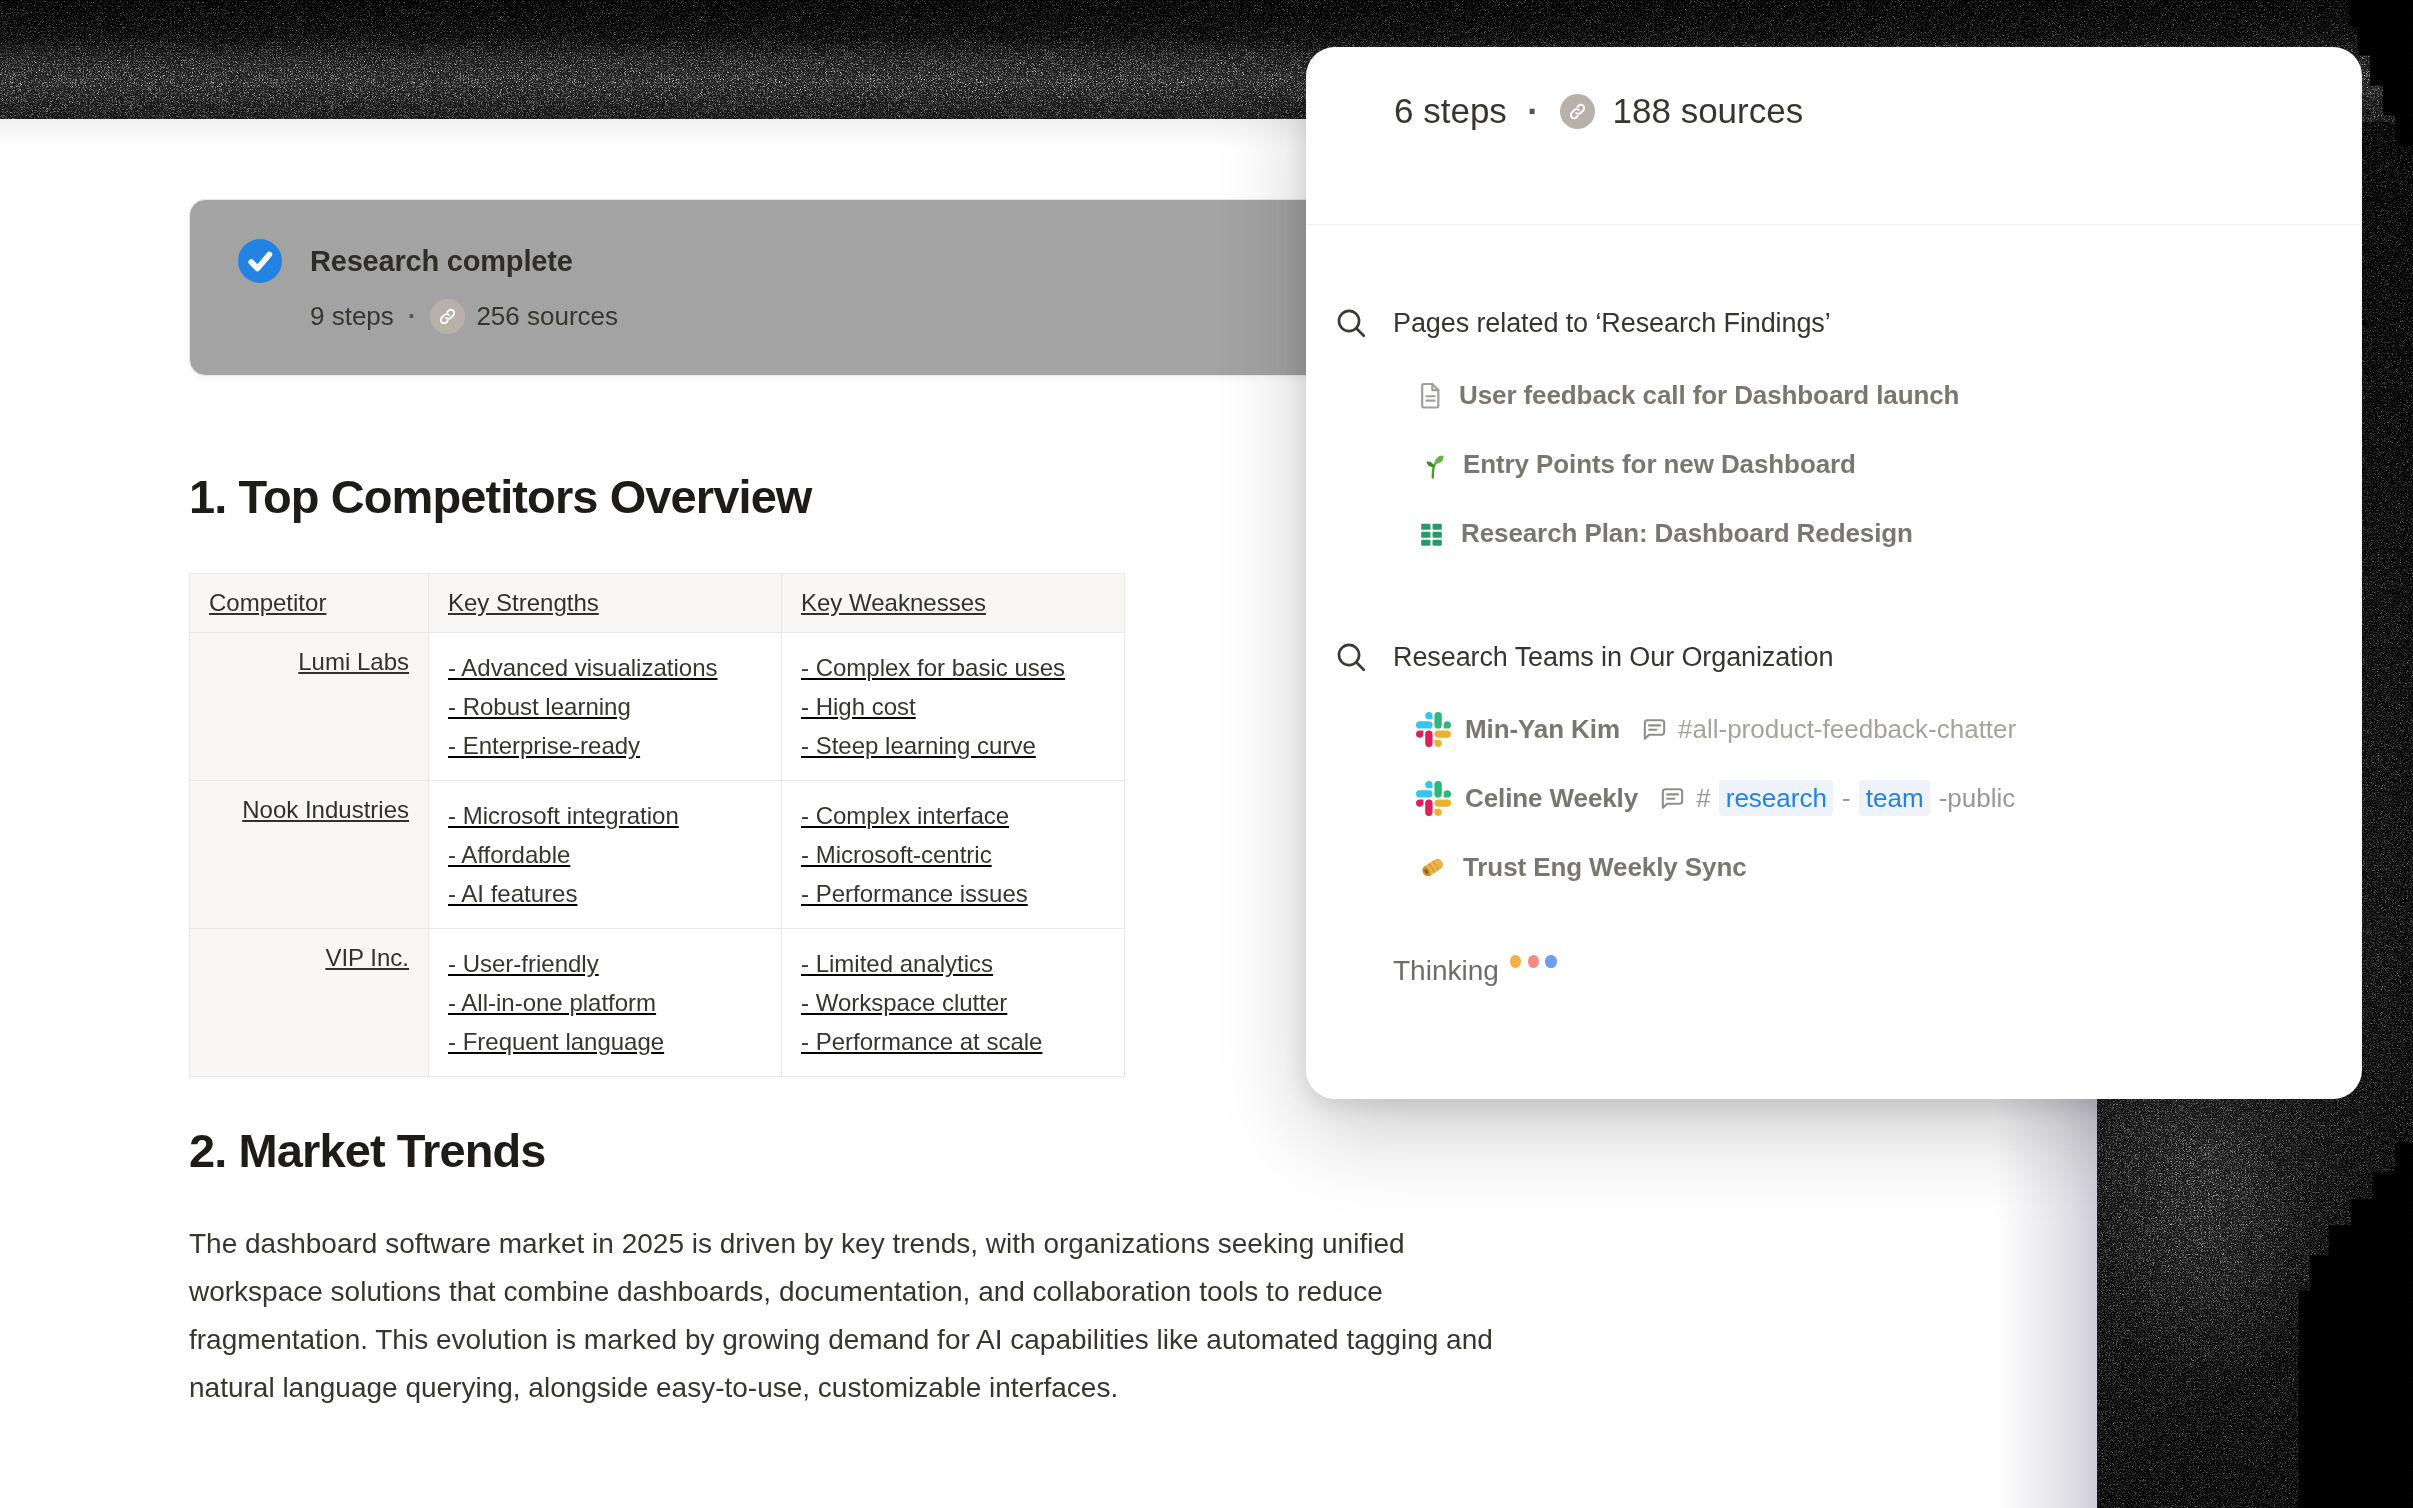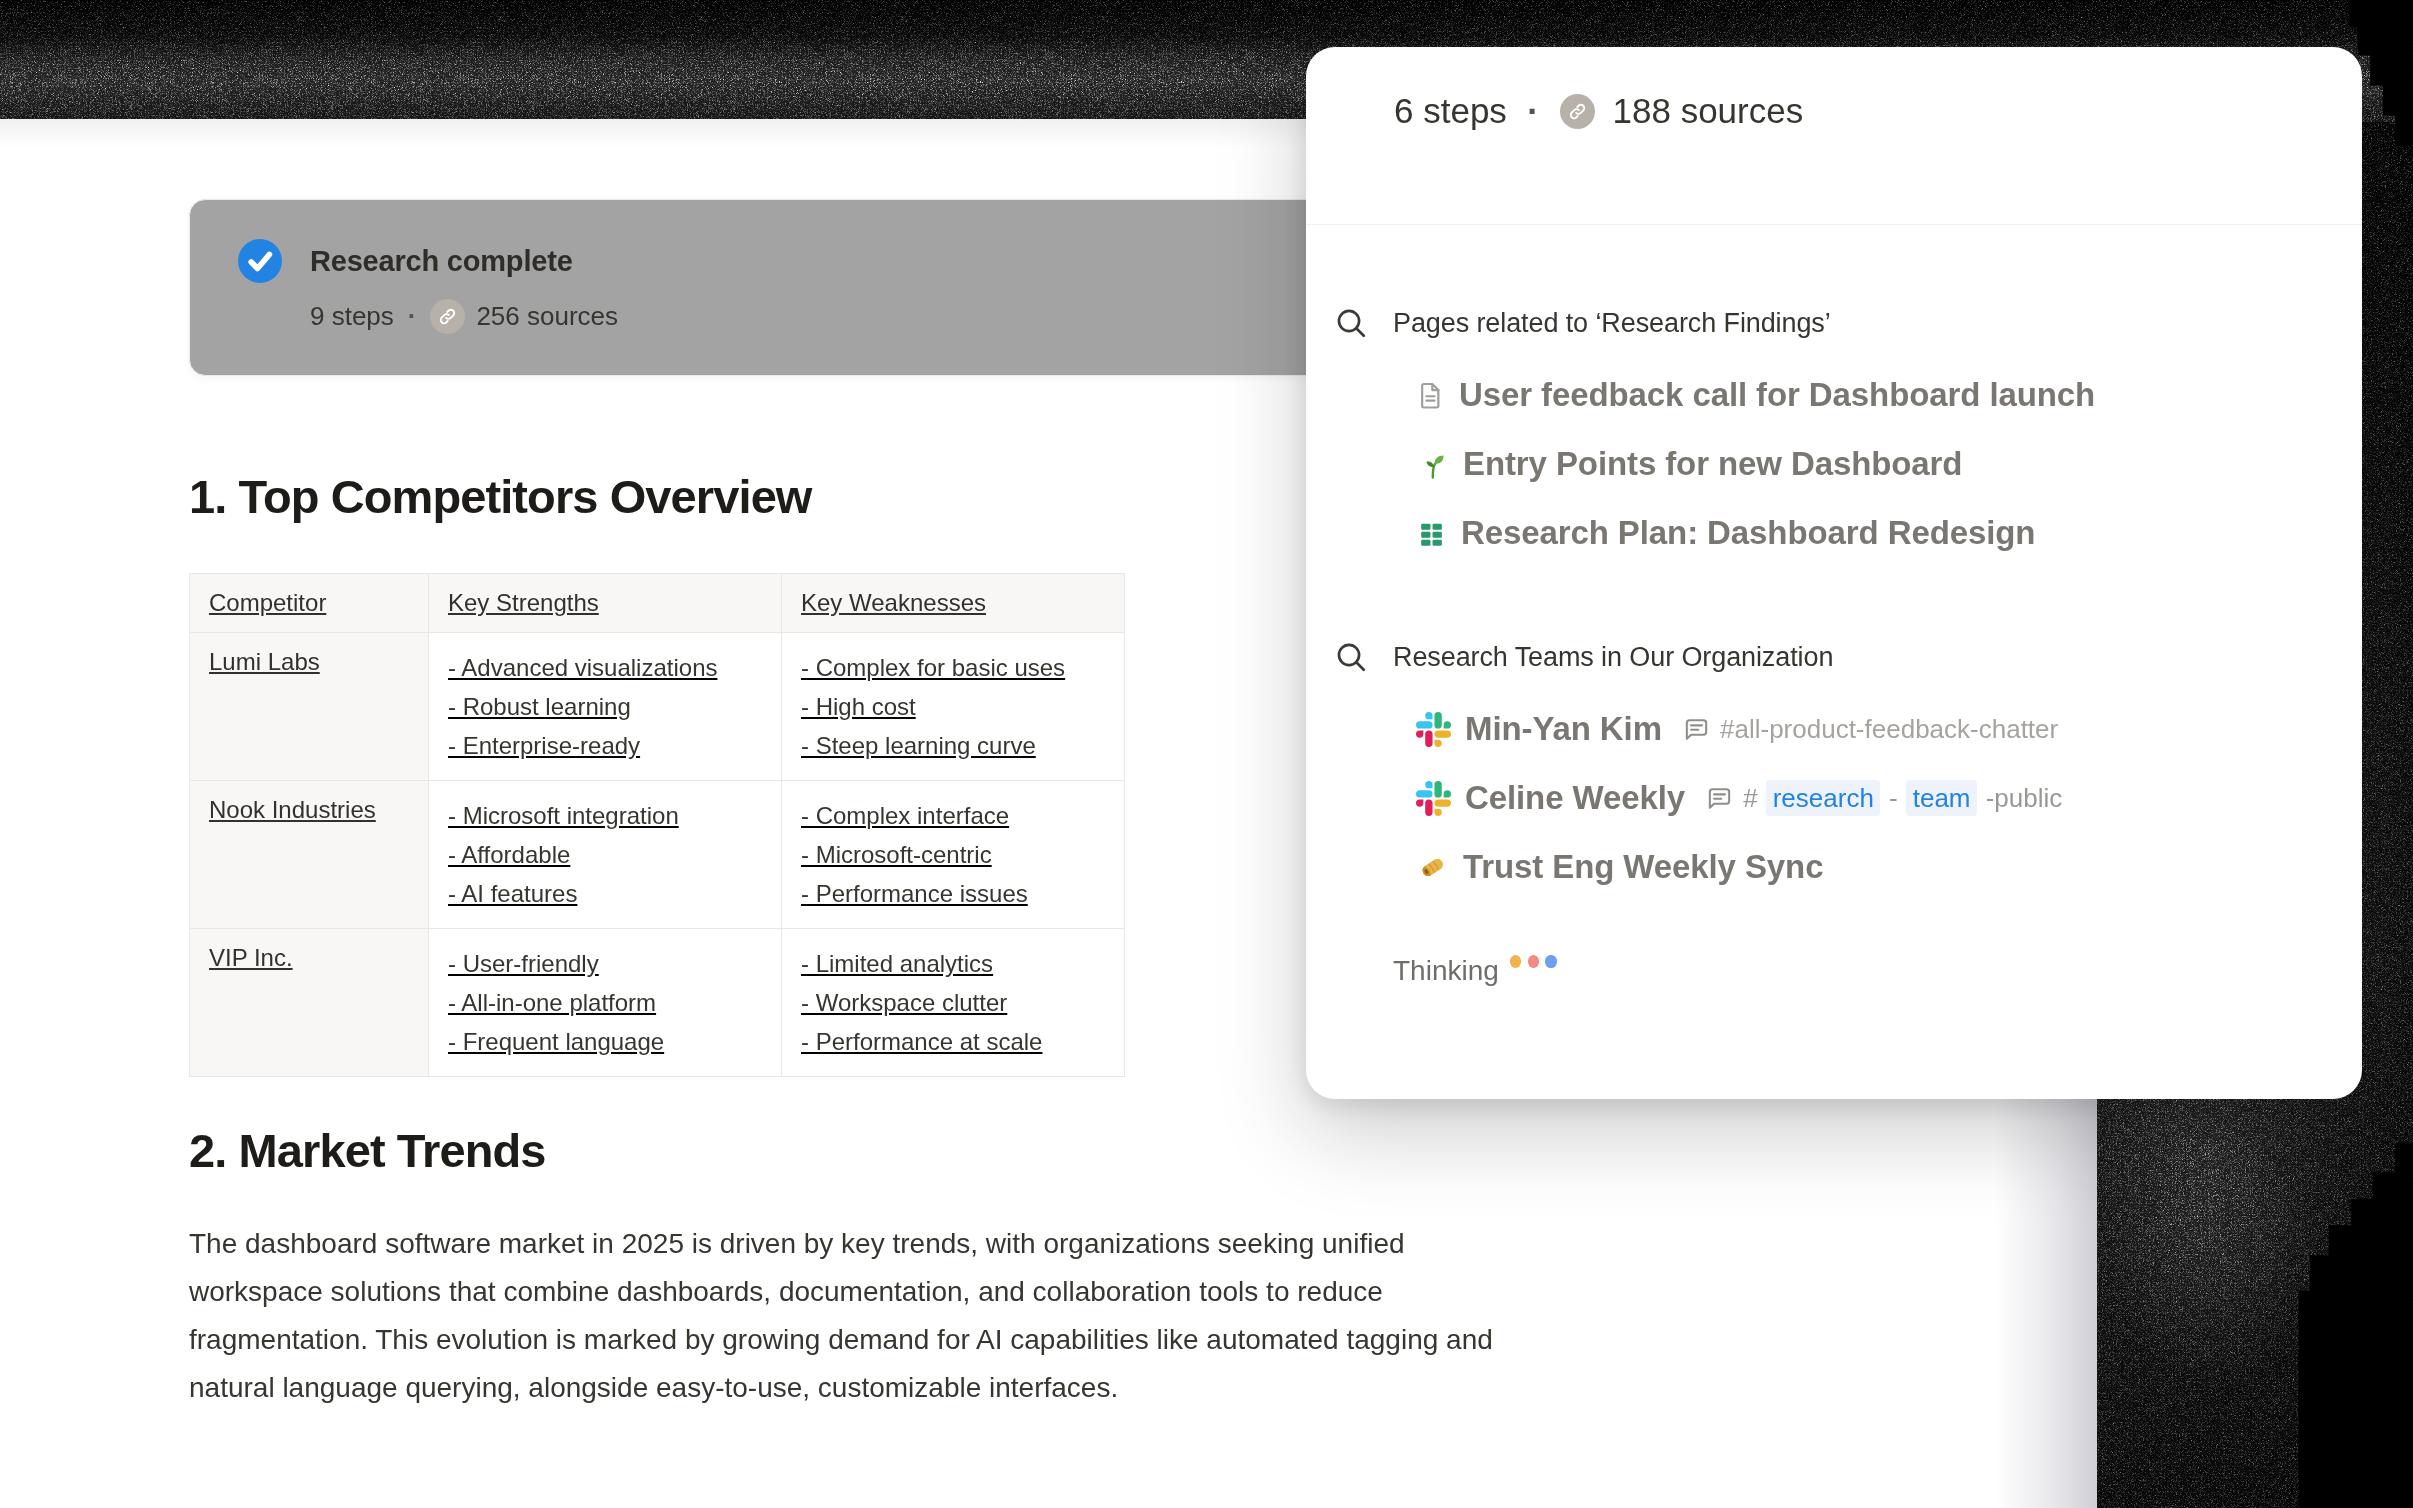--- a/index.html
+++ b/index.html
@@ -51,21 +51,21 @@
   .doc-h{position:absolute;left:189px;margin:0;font-size:47px;font-weight:700;color:#1E1C19;letter-spacing:-0.9px;}
   .h-competitors{top:350px;}
   .h-trends{top:1004px;}
 
   .comp-table{position:absolute;left:189px;top:454px;border-collapse:collapse;table-layout:fixed;width:935px;}
   .comp-table th,.comp-table td{
     border:1.3px solid #E8E7E4;box-sizing:border-box;
     padding:15px 19px;font-size:24px;text-align:left;vertical-align:top;text-decoration:underline;
   }
   .comp-table thead th{background:#F8F7F5;font-weight:500;color:#33312D;}
-  .comp-table td.name-cell{background:#F8F7F5;font-weight:500;color:#33312D;}
+  .comp-table td.name-cell{background:#F8F7F5;font-weight:500;color:#33312D;text-align:right;}
   .cell-line{line-height:39px;color:#37352F;white-space:nowrap;}
   .col-competitor{width:239px;}
   .col-strengths{width:353px;}
   .col-weaknesses{width:343px;}
 
   .paragraph{position:absolute;left:189px;top:1101px;}
   .para-line{font-size:28px;line-height:48px;color:#37352F;white-space:nowrap;}
 
   
   .panel{
@@ -82,21 +82,21 @@
   .panel-title{font-size:29px;font-weight:600;color:#2F2D29;letter-spacing:-0.2px;}
   .panel-steps-row{display:flex;align-items:center;gap:18px;margin-left:55px;margin-top:8px;font-size:35px;color:#37352F;}
   .panel-divider{height:1.3px;background:#F1F0EE;}
 
   .panel-body{padding:79px 35px 0 28px;}
   .section-header{display:flex;align-items:center;gap:25px;height:38px;}
   .section-header.second{margin-top:85px;}
   .section-header-label{font-size:27px;font-weight:500;color:#37352F;letter-spacing:-0.1px;}
   .result-list{margin-top:33px;}
   .result-item{display:flex;align-items:center;gap:14px;height:40px;margin-left:82px;margin-bottom:29px;}
-  .item-label{font-size:33px;font-weight:600;color:#7A7772;letter-spacing:-0.1px;white-space:nowrap;}
+  .item-label{font-size:26px;font-weight:600;color:#7A7772;letter-spacing:-0.1px;white-space:nowrap;}
   .channel-wrap{display:flex;align-items:center;gap:8.8px;margin-left:6.3px;}
   .channel-plain{font-size:26px;font-weight:500;color:#A6A39F;white-space:nowrap;}
   .channel-hash{font-size:26px;font-weight:500;color:#9B9894;}
   .channel-blue{font-size:26px;color:#2383E2;background:#EDF2FB;padding:2.5px 6.3px;border-radius:3.8px;}
   .channel-gray{font-size:26px;color:#9B9894;}
 
   .thinking-row{display:flex;align-items:flex-start;gap:7.5px;margin:68px 0 0 59px;}
   .thinking-label{font-size:28px;font-weight:500;color:#6F6D69;}
   .dots{display:flex;gap:6.3px;margin-bottom:6.3px;margin-left:3.8px;}
   .dot{width:11.3px;height:12.6px;border-radius:50%;}

